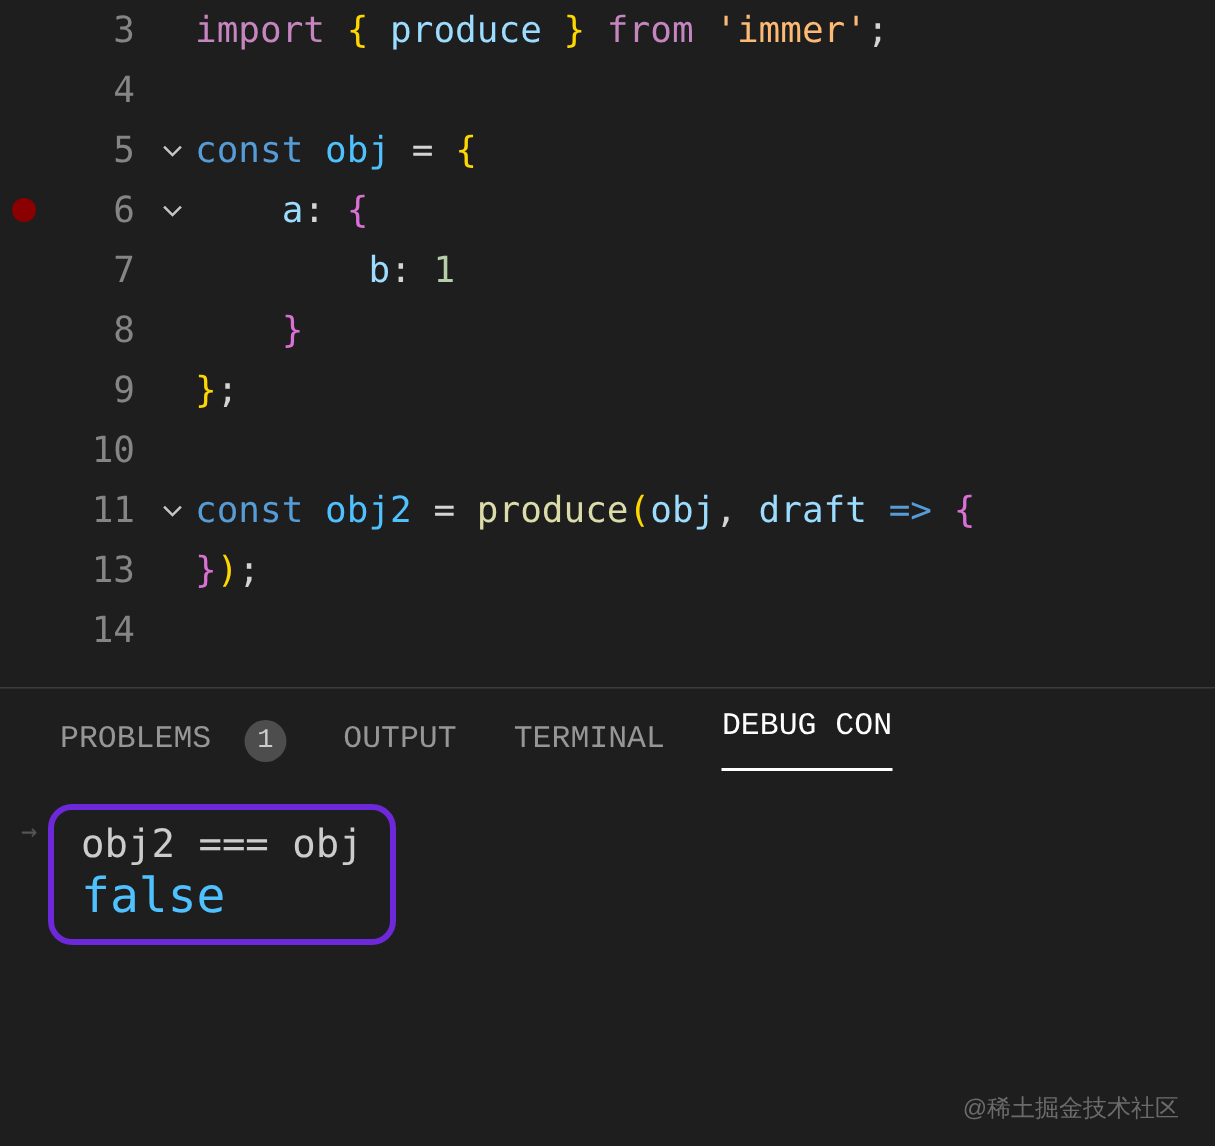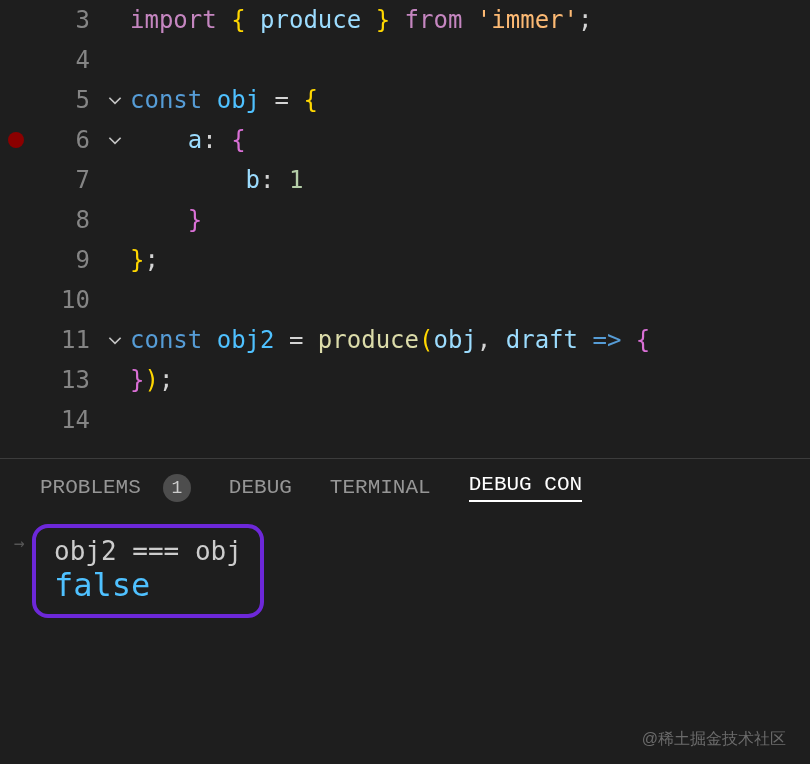--- a/index.html
+++ b/index.html
@@ -88,21 +88,21 @@
       display: flex;
       align-items: center;
       gap: 22px;
       color: #969696;
       cursor: pointer;
       font-family: Liberation Mono, monospace;
     }
     .tab.active {
       color: #ffffff;
       border-bottom: 2px solid #fff;
-      padding-bottom: 4px;
+      padding-bottom: 16px;
     }
     .badge {
       background: #4d4d4d;
       color: #ccc;
       border-radius: 50%;
       width: 28px;
       height: 28px;
       display: inline-flex;
       align-items: center;
       justify-content: center;
@@ -240,21 +240,21 @@
 </div>
 
 <div class="panel-divider"></div>
 
 <div class="panel-tabs">
   <div class="tab">
     <span>PROBLEMS</span>
     <span class="badge">1</span>
   </div>
   <div class="tab">
-    <span>DEBUG</span>
+    <span>OUTPUT</span>
   </div>
   <div class="tab">
     <span>TERMINAL</span>
   </div>
   <div class="tab active">
     <span>DEBUG CON</span>
   </div>
 </div>
 
 <div class="console-area">

